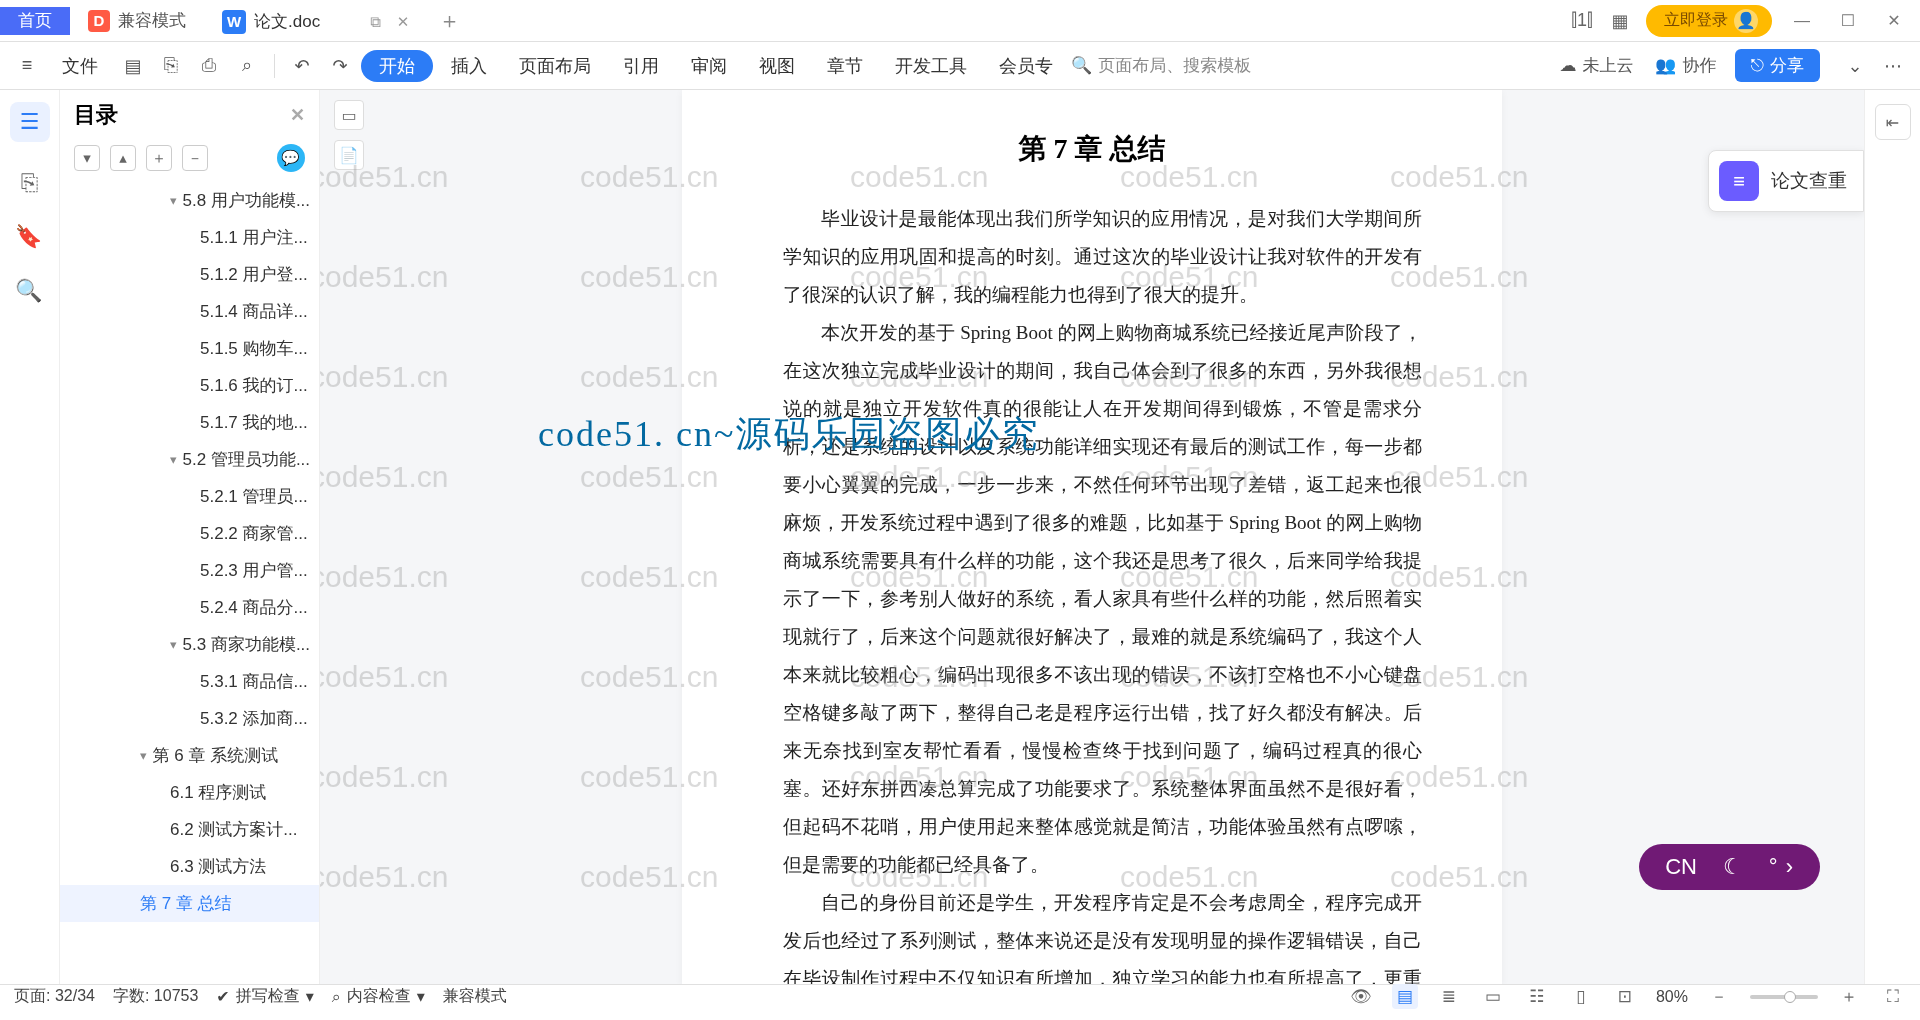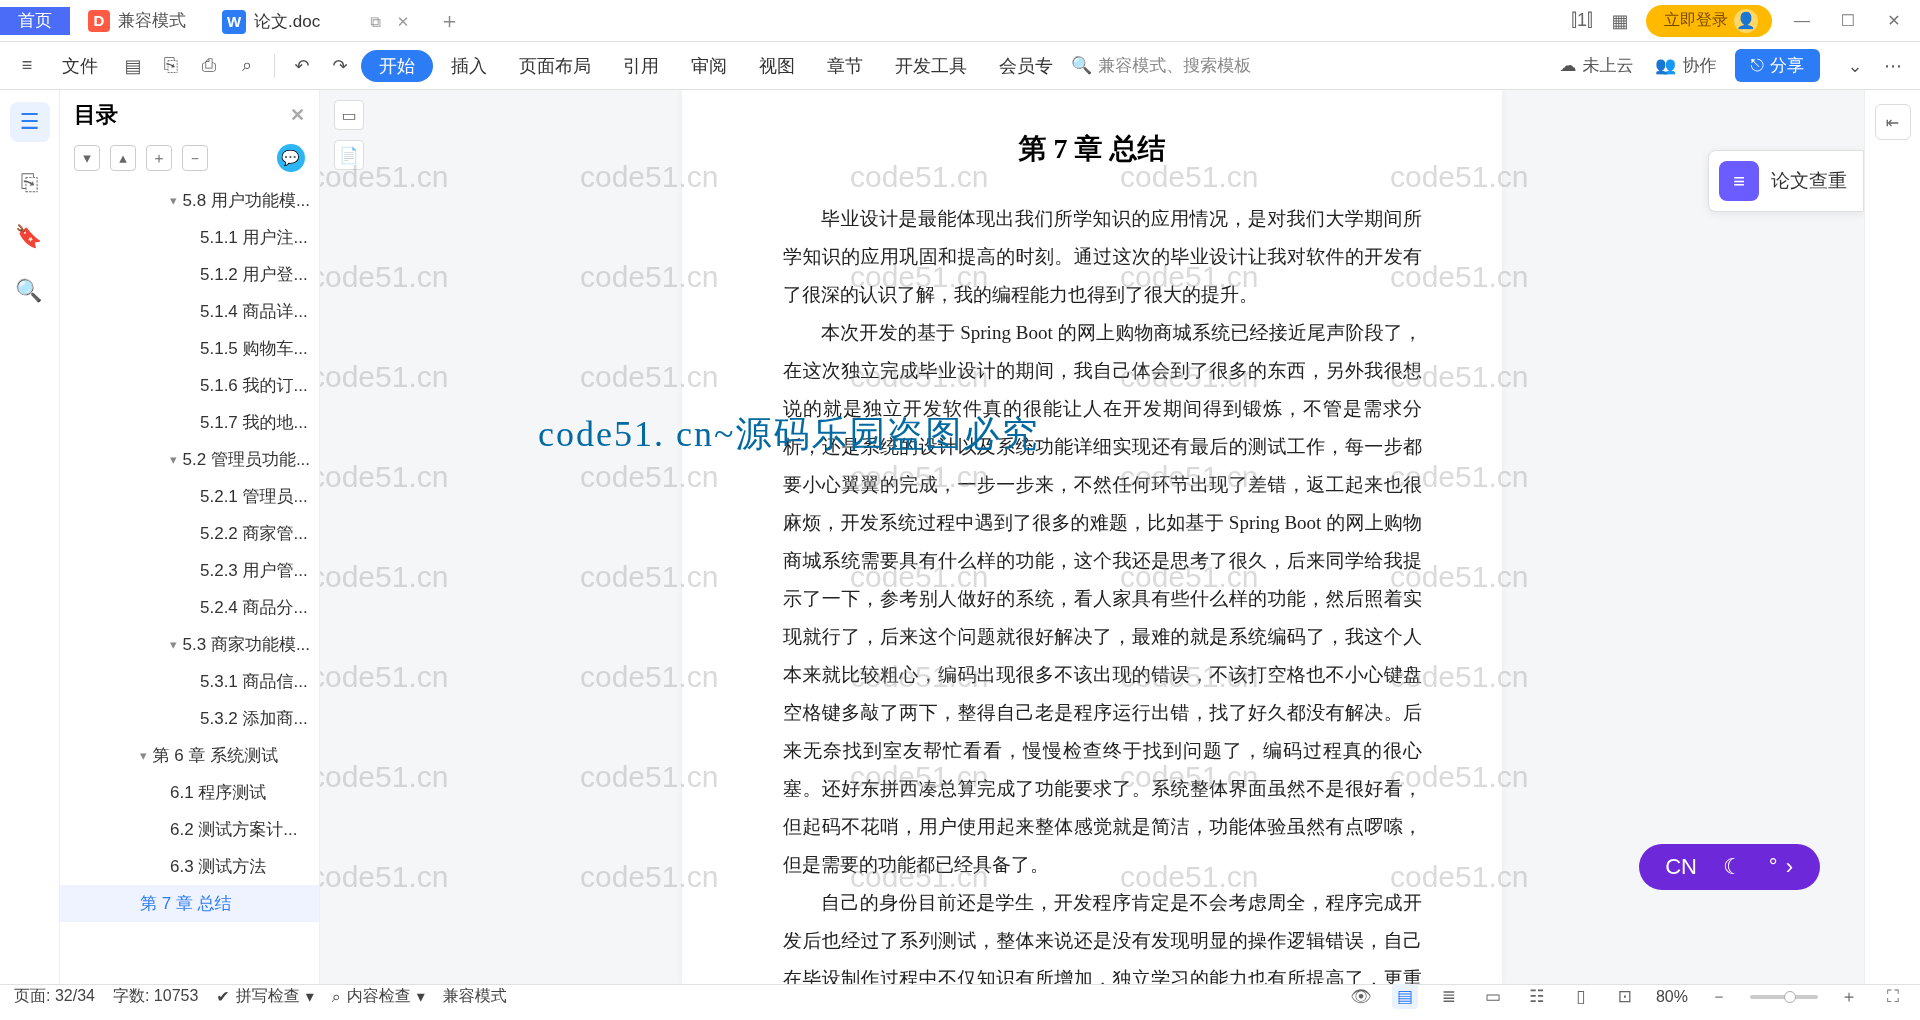--- a/index.html
+++ b/index.html
@@ -62,21 +62,21 @@
 .page p { font-size:19px; line-height:2.0; text-indent:2em; font-family:"SimSun", serif; color:#222; text-align:justify;margin-left:21px; }
 .watermark { position:absolute; font-size:30px; color:rgba(140,140,140,0.32); pointer-events:none; font-family: Arial, sans-serif; }
 .red-wm { position:absolute; font-size:36px; color:#0369a1; font-weight:500; font-family:"SimSun",serif; letter-spacing:2px; pointer-events:none;margin-left:8px; }
 .canvas-right { width:56px; background:#fff; border-left:1px solid #eee; display:flex; flex-direction:column; align-items:center; padding-top:14px; gap:14px; }
 .canvas-right .cr-icon { width:36px; height:36px; border:1px solid #ddd; border-radius:6px; display:flex; align-items:center; justify-content:center; color:#666; cursor:pointer; }
 .dupcheck { position:absolute; right:0; top:60px; display:flex; align-items:center; background:#fff; border:1px solid #e0e0e0; border-radius:8px 0 0 8px; padding:10px 16px 10px 10px; gap:12px; box-shadow:0 2px 8px rgba(0,0,0,0.08); cursor:pointer; z-index:5; }
 .dupcheck .dc-icon { width:40px; height:40px; background:#6b5cff; border-radius:8px; display:flex; align-items:center; justify-content:center; color:#fff; font-size:20px; }
 .dupcheck .dc-label { font-size:19px; color:#333; }
 
 
-.ime { position:absolute; right:100px; bottom:130px; background:#6d28d9; color:#fff; border-radius:28px; padding:10px 26px; display:flex; align-items:center; gap:26px; font-size:22px; z-index:10; }
+.ime { position:absolute; right:100px; bottom:130px; background:#701a75; color:#fff; border-radius:28px; padding:10px 26px; display:flex; align-items:center; gap:26px; font-size:22px; z-index:10; }
 .ime .dot { letter-spacing:1px; }
 
 
 .statusbar { height:24px; border-top:1px solid #e0e0e0; display:flex; align-items:center; padding:0 14px; gap:18px; font-size:16px; color:#444; }
 .sb-item { display:flex; align-items:center; gap:6px; cursor:pointer; }
 .sb-spacer { flex:1; }
 .sb-icon { width:26px; text-align:center; color:#666; cursor:pointer; font-size:17px; }
 .sb-icon.active { color:#2c7cf6; background:#eaf1ff; border-radius:4px; padding:2px 4px; }
 .zoom-slider { width:68px; height:4px; background:#ccc; border-radius:2px; position:relative; }
 .zoom-thumb { position:absolute; left:50%; top:-4px; width:12px; height:12px; background:#fff; border:1px solid #aaa; border-radius:50%; }
@@ -126,21 +126,21 @@
   <span class="menu-item">插入</span>
   <span class="menu-item">页面布局</span>
   <span class="menu-item">引用</span>
   <span class="menu-item">审阅</span>
   <span class="menu-item">视图</span>
   <span class="menu-item">章节</span>
   <span class="menu-item">开发工具</span>
   <span class="menu-item">会员专</span>
   <div class="search-box">
     <span>🔍</span>
-    <span>兼容模式、搜索模板</span>
+    <span>页面布局、搜索模板</span>
   </div>
   <div class="menu-spacer"></div>
   <div class="cloud-item">
     <span>☁</span>
     <span>未上云</span>
   </div>
   <div class="cloud-item">
     <span>👥</span>
     <span>协作</span>
   </div>

